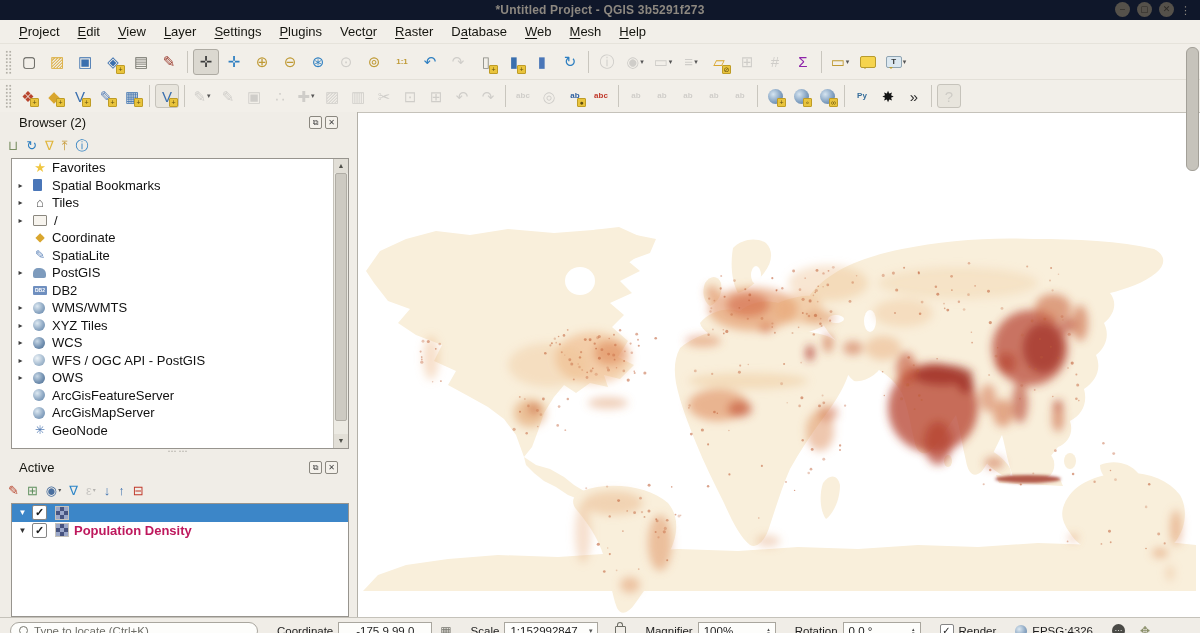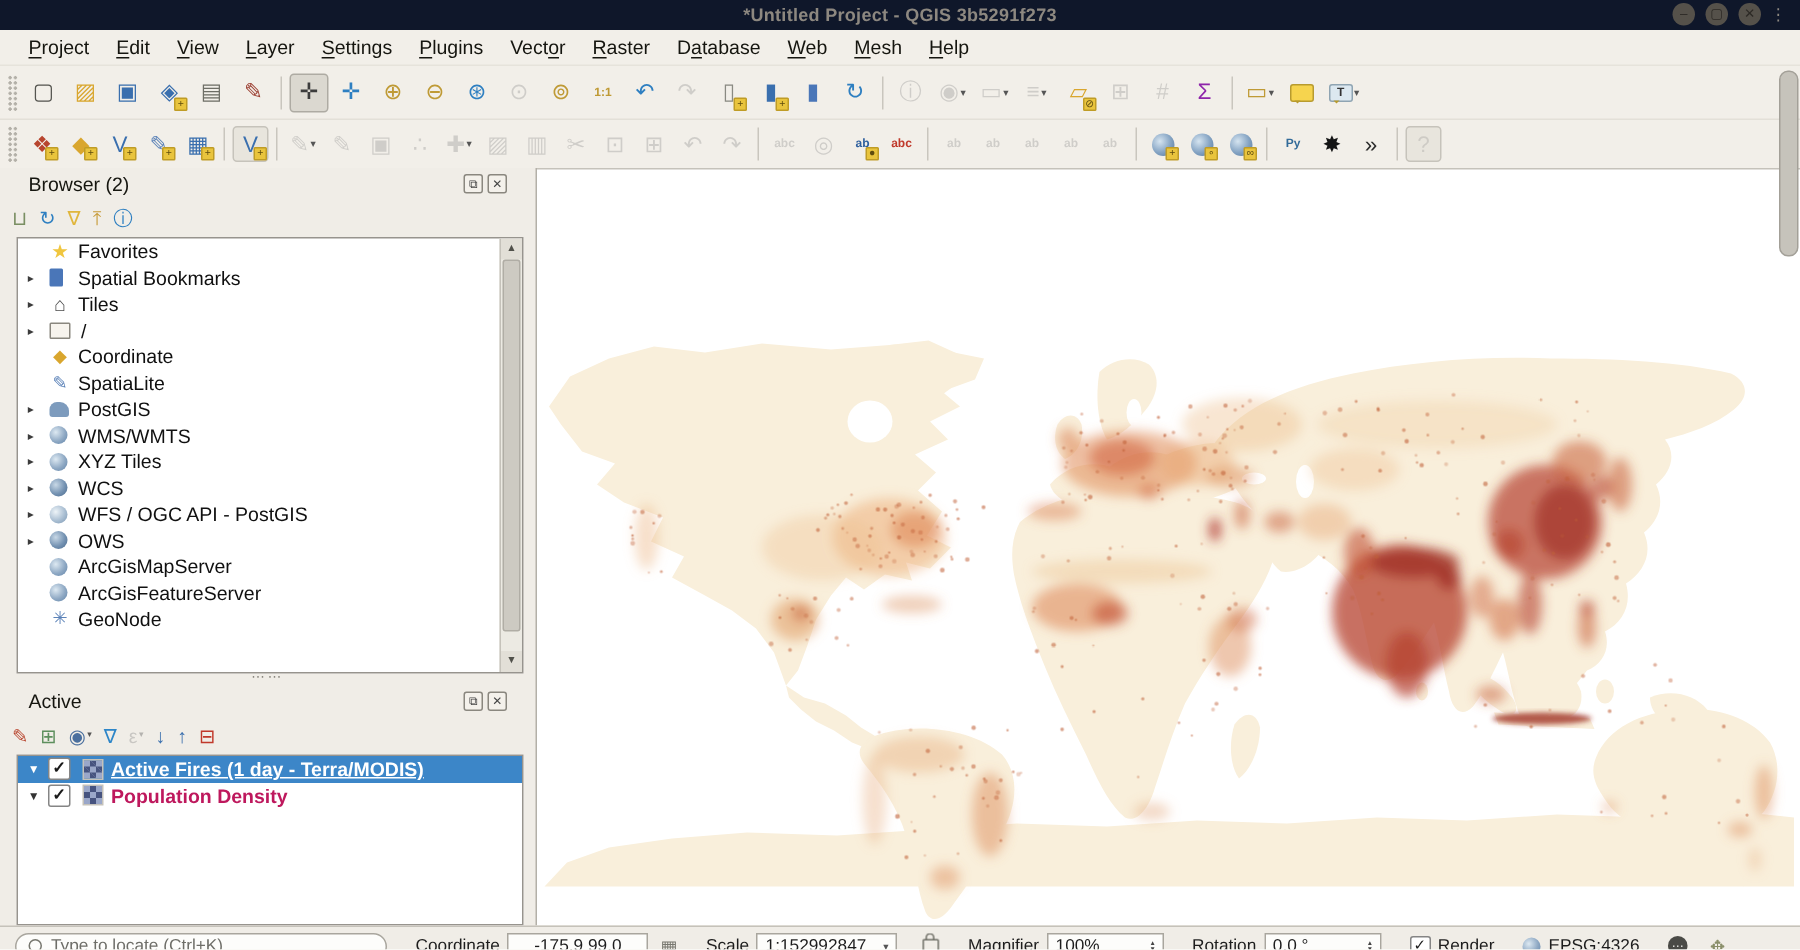--- a/index.html
+++ b/index.html
@@ -440,20 +440,25 @@
               <span class="arr"></span>
               <span class="ti ti-spatialite">✎</span>
               <span class="tlabel">SpatiaLite</span>
             </div>
             <div class="trow">
               <span class="arr">▸</span>
               <span class="ti ti-postgis"></span>
               <span class="tlabel">PostGIS</span>
             </div>
             <div class="trow">
+              <span class="arr"></span>
+              <span class="ti ti-db2">DB2</span>
+              <span class="tlabel">DB2</span>
+            </div>
+            <div class="trow">
               <span class="arr">▸</span>
               <span class="ti ti-globe"></span>
               <span class="tlabel">WMS/WMTS</span>
             </div>
             <div class="trow">
               <span class="arr">▸</span>
               <span class="ti ti-globe"></span>
               <span class="tlabel">XYZ Tiles</span>
             </div>
             <div class="trow">
@@ -467,26 +472,26 @@
               <span class="tlabel">WFS / OGC API - PostGIS</span>
             </div>
             <div class="trow">
               <span class="arr">▸</span>
               <span class="ti ti-globe2"></span>
               <span class="tlabel">OWS</span>
             </div>
             <div class="trow">
               <span class="arr"></span>
               <span class="ti ti-globe"></span>
-              <span class="tlabel">ArcGisMapServer</span>
+              <span class="tlabel">ArcGisFeatureServer</span>
             </div>
             <div class="trow">
               <span class="arr"></span>
               <span class="ti ti-globe"></span>
-              <span class="tlabel">ArcGisFeatureServer</span>
+              <span class="tlabel">ArcGisMapServer</span>
             </div>
             <div class="trow">
               <span class="arr"></span>
               <span class="ti ti-geonode">✳</span>
               <span class="tlabel">GeoNode</span>
             </div>
           </div>
         <div class="vscroll">
           <button class="sarr">▲</button>
           <div class="sthumb"></div>
@@ -529,21 +534,20 @@
           </button>
           <button class="ptool">
             <span style="color: rgb(192, 57, 43);">⊟</span>
           </button>
         </div>
       <div class="llist" style="top:391px;height:112px">
           <div class="lrow sel">
             <span class="larr">▼</span>
             <span class="lcheck">✓</span>
             <span class="licon"></span>
-            <span class="llabel">Active Fires (1 day - Terra/MODIS)</span>
           </div>
           <div class="lrow">
             <span class="larr">▼</span>
             <span class="lcheck">✓</span>
             <span class="licon"></span>
             <span class="llabel">Population Density</span>
           </div>
         </div>
     </div>
 

